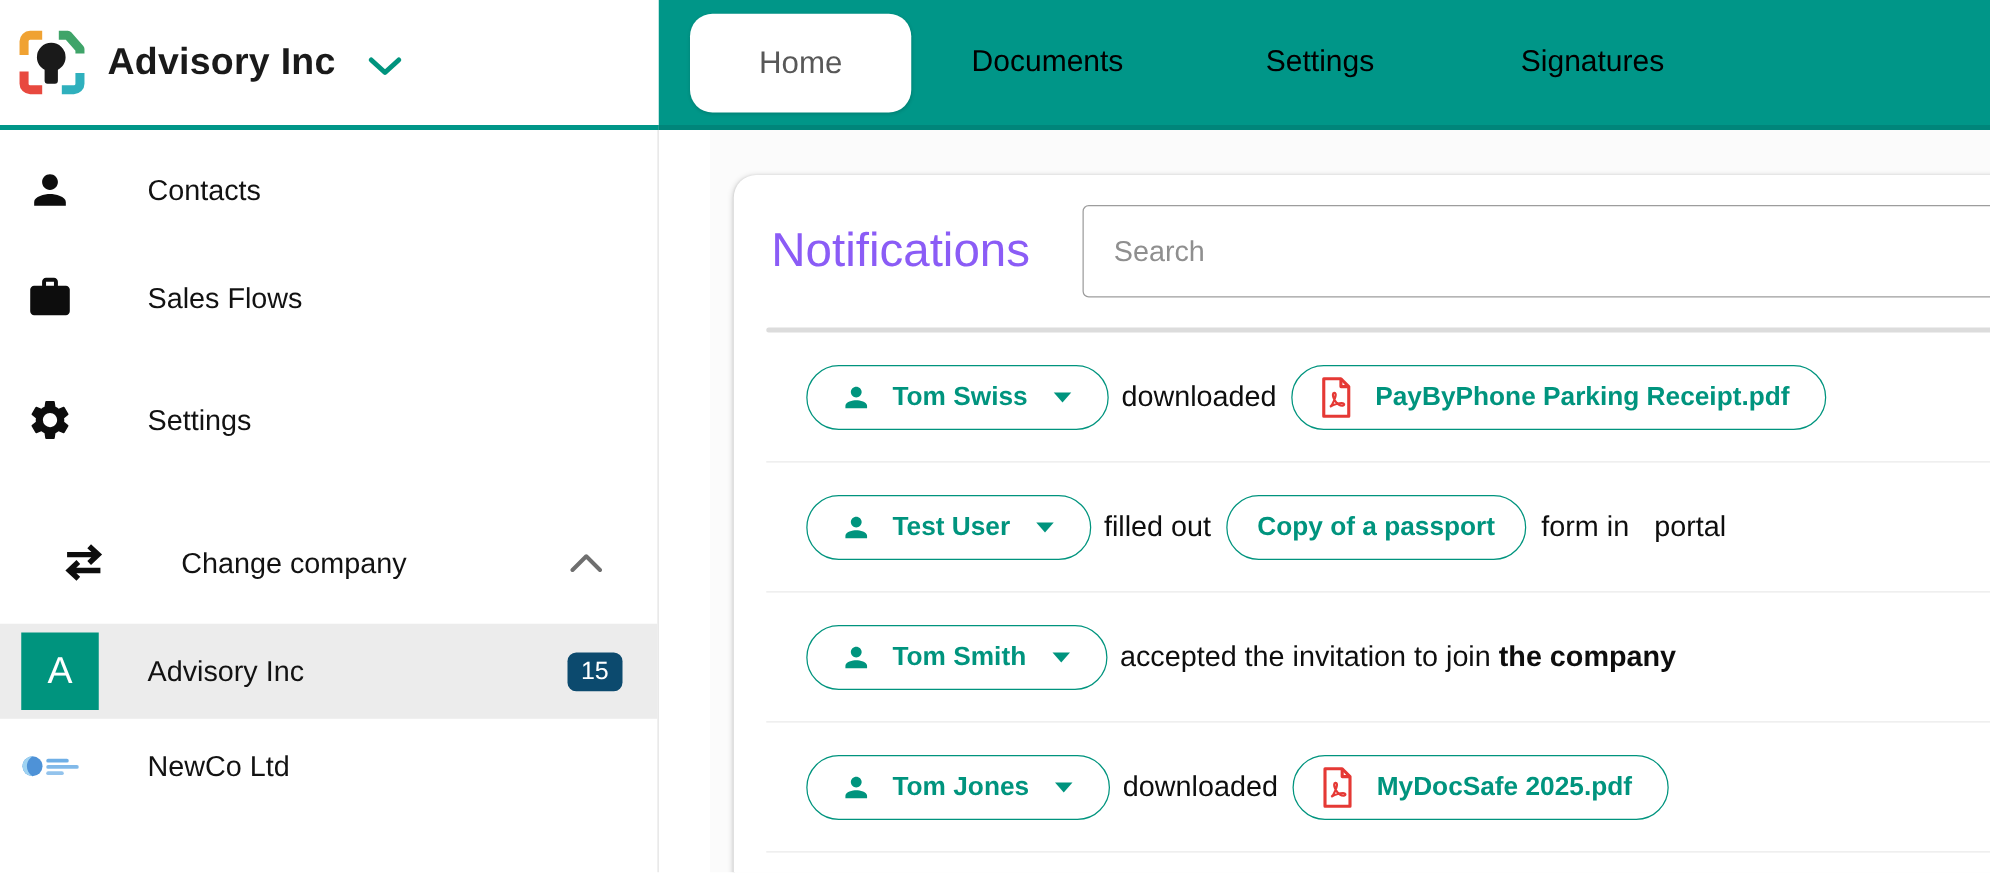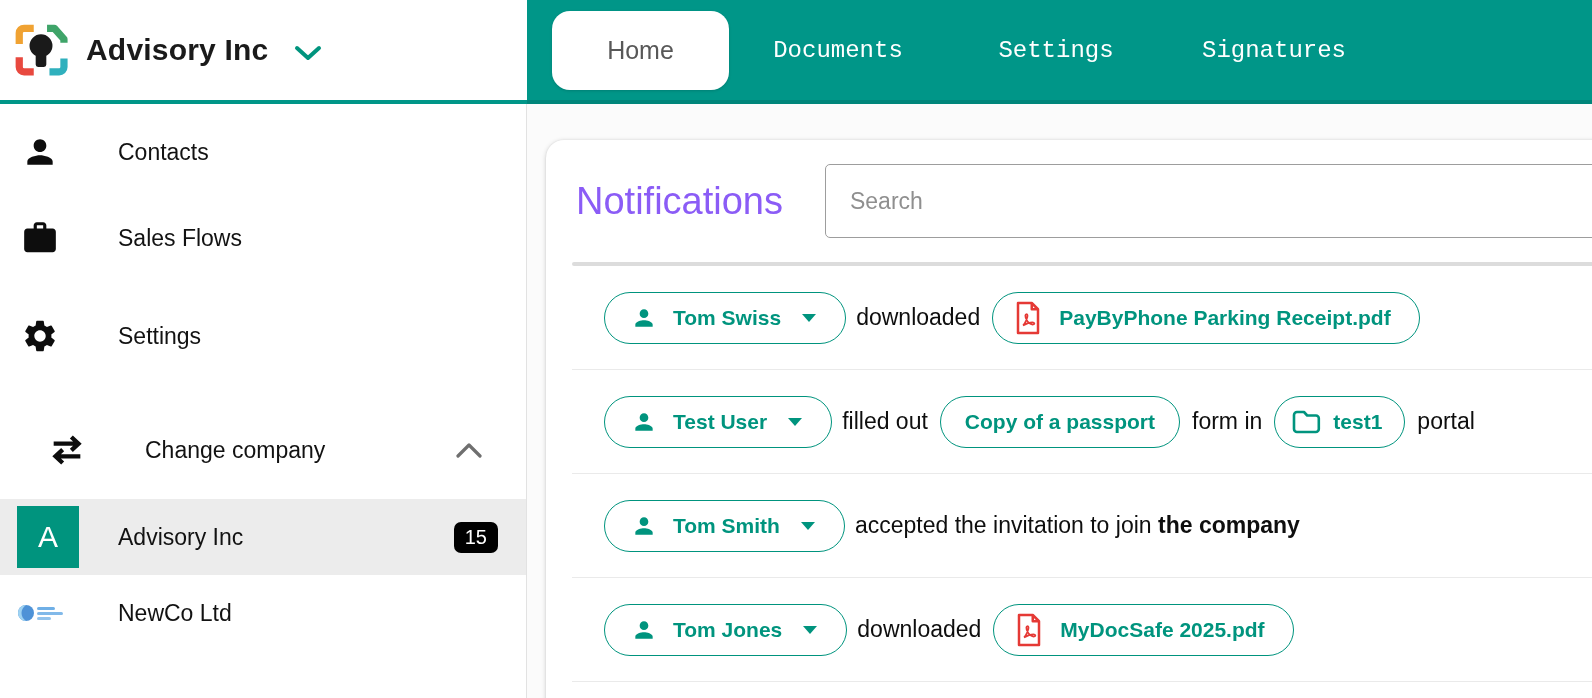--- a/index.html
+++ b/index.html
@@ -13,40 +13,40 @@
   .sidebar-header { width:527px; flex:0 0 527px; background:#fff; display:flex; align-items:center;
     padding-left:12px; border-bottom:4px solid #009688; }
   .brand-logo { width:58px; height:58px; flex:0 0 58px; }
   .brand-name { font-size:30px; font-weight:700; color:#1a1a1a; margin-left:16px; letter-spacing:.2px; }
   .brand-caret { margin-left:26px; margin-top:6px; }
 
   .topnav { flex:1; background:#009688; border-bottom:4px solid #00857a; display:flex; align-items:center; }
   .nav-tab-active { width:177px; height:79px; margin-left:25px; background:#fff; border-radius:18px;
     display:flex; align-items:center; justify-content:center; font-size:25px; font-weight:500; color:#585858;
     box-shadow:0 1px 3px rgba(0,0,0,.15); cursor:pointer; }
-  .nav-item { width:218px; text-align:center; color:#ffffff; font-size:24px; font-weight:500; cursor:pointer;font-family:Liberation Mono, monospace; }
+  .nav-item { width:218px; text-align:center; color:#000000; font-size:24px; font-weight:500; cursor:pointer; }
   .nav-item:first-of-type { margin-left:16px; }
 
   
-  .app-body { flex:1; display:flex; min-height:0; }
+  .app-body { flex:1; display:flex; min-height:0;gap:41px; }
 
   .sidebar { width:527px; flex:0 0 527px; background:#fff; border-right:1px solid #e2e2e2; padding-top:5px; }
   .side-item { height:86px; display:flex; align-items:center; padding-left:20px; cursor:pointer; }
   .side-item .icn { width:40px; height:40px; flex:0 0 40px; display:flex; align-items:center; justify-content:center; }
   .side-label { margin-left:58px; font-size:23px; color:#121212; }
   .side-item.settings { margin-top:12px; }
   .side-item.change { margin-top:28px;padding-left:47px; }
   .chev-up { margin-left:auto; margin-right:44px; }
 
   .company-row { height:76px; display:flex; align-items:center; padding-left:17px; cursor:pointer; }
   .company-row.selected { background:#ececec; margin-top:6px; }
   .company-avatar { width:62px; height:62px; background:#00947e; color:#fff; font-size:30px;
     display:flex; align-items:center; justify-content:center; flex:0 0 62px; }
   .company-name { margin-left:39px; font-size:23px; color:#121212; }
-  .badge { margin-left:auto; margin-right:28px; background:#000000; color:#fff; font-size:20px;
+  .badge { margin-left:auto; margin-right:28px; background:#0c4a6e; color:#fff; font-size:20px;
     padding:4px 11px; border-radius:7px; }
   .newco-logo { width:52px; height:24px; flex:0 0 52px; }
   .company-row.newco .company-name { margin-left:49px; }
 
   
   .main { flex:1; position:relative; overflow:hidden; background:#fbfbfb; }
   .card { position:absolute; left:19px; top:36px; right:-40px; bottom:-40px; background:#fff;
     border-radius:18px; box-shadow:0 1px 5px rgba(0,0,0,.18), 0 0 2px rgba(0,0,0,.08); }
 
   .card-header { display:flex; align-items:center; margin:24px 0 0 30px; height:74px; }
@@ -204,26 +204,20 @@
               <span>Test User</span>
               <svg class="caret" width="16" height="10" viewBox="0 0 16 10">
                   <path d="M1 1h14L8 9z" fill="#00947e"></path>
                 </svg>
             </span>
             <span class="row-text">filled out</span>
             <span class="pill form">
               <span>Copy of a passport</span>
             </span>
             <span class="row-text">form in</span>
-            <span class="pill portal">
-              <svg class="folder" width="30" height="26" viewBox="0 0 30 26">
-                <path d="M3 6a3 3 0 0 1 3-3h7l3.2 3.5H25a2.8 2.8 0 0 1 2.8 2.8V20a3 3 0 0 1-3 3H6a3 3 0 0 1-3-3z" fill="none" stroke="#00947e" stroke-width="2.6" stroke-linejoin="round"></path>
-              </svg>
-              <span>test1</span>
-            </span>
             <span class="row-text">portal</span>
           </div>
 
           <div class="notif-row">
             <span class="pill actor">
               <svg class="person" width="26" height="26" viewBox="0 0 24 24">
                   <path fill="#00947e" d="M12 12c2.21 0 4-1.79 4-4s-1.79-4-4-4-4 1.79-4 4 1.79 4 4 4zm0 2c-2.67 0-8 1.34-8 4v2h16v-2c0-2.66-5.33-4-8-4z"></path>
                 </svg>
               <span>Tom Smith</span>
               <svg class="caret" width="16" height="10" viewBox="0 0 16 10">

